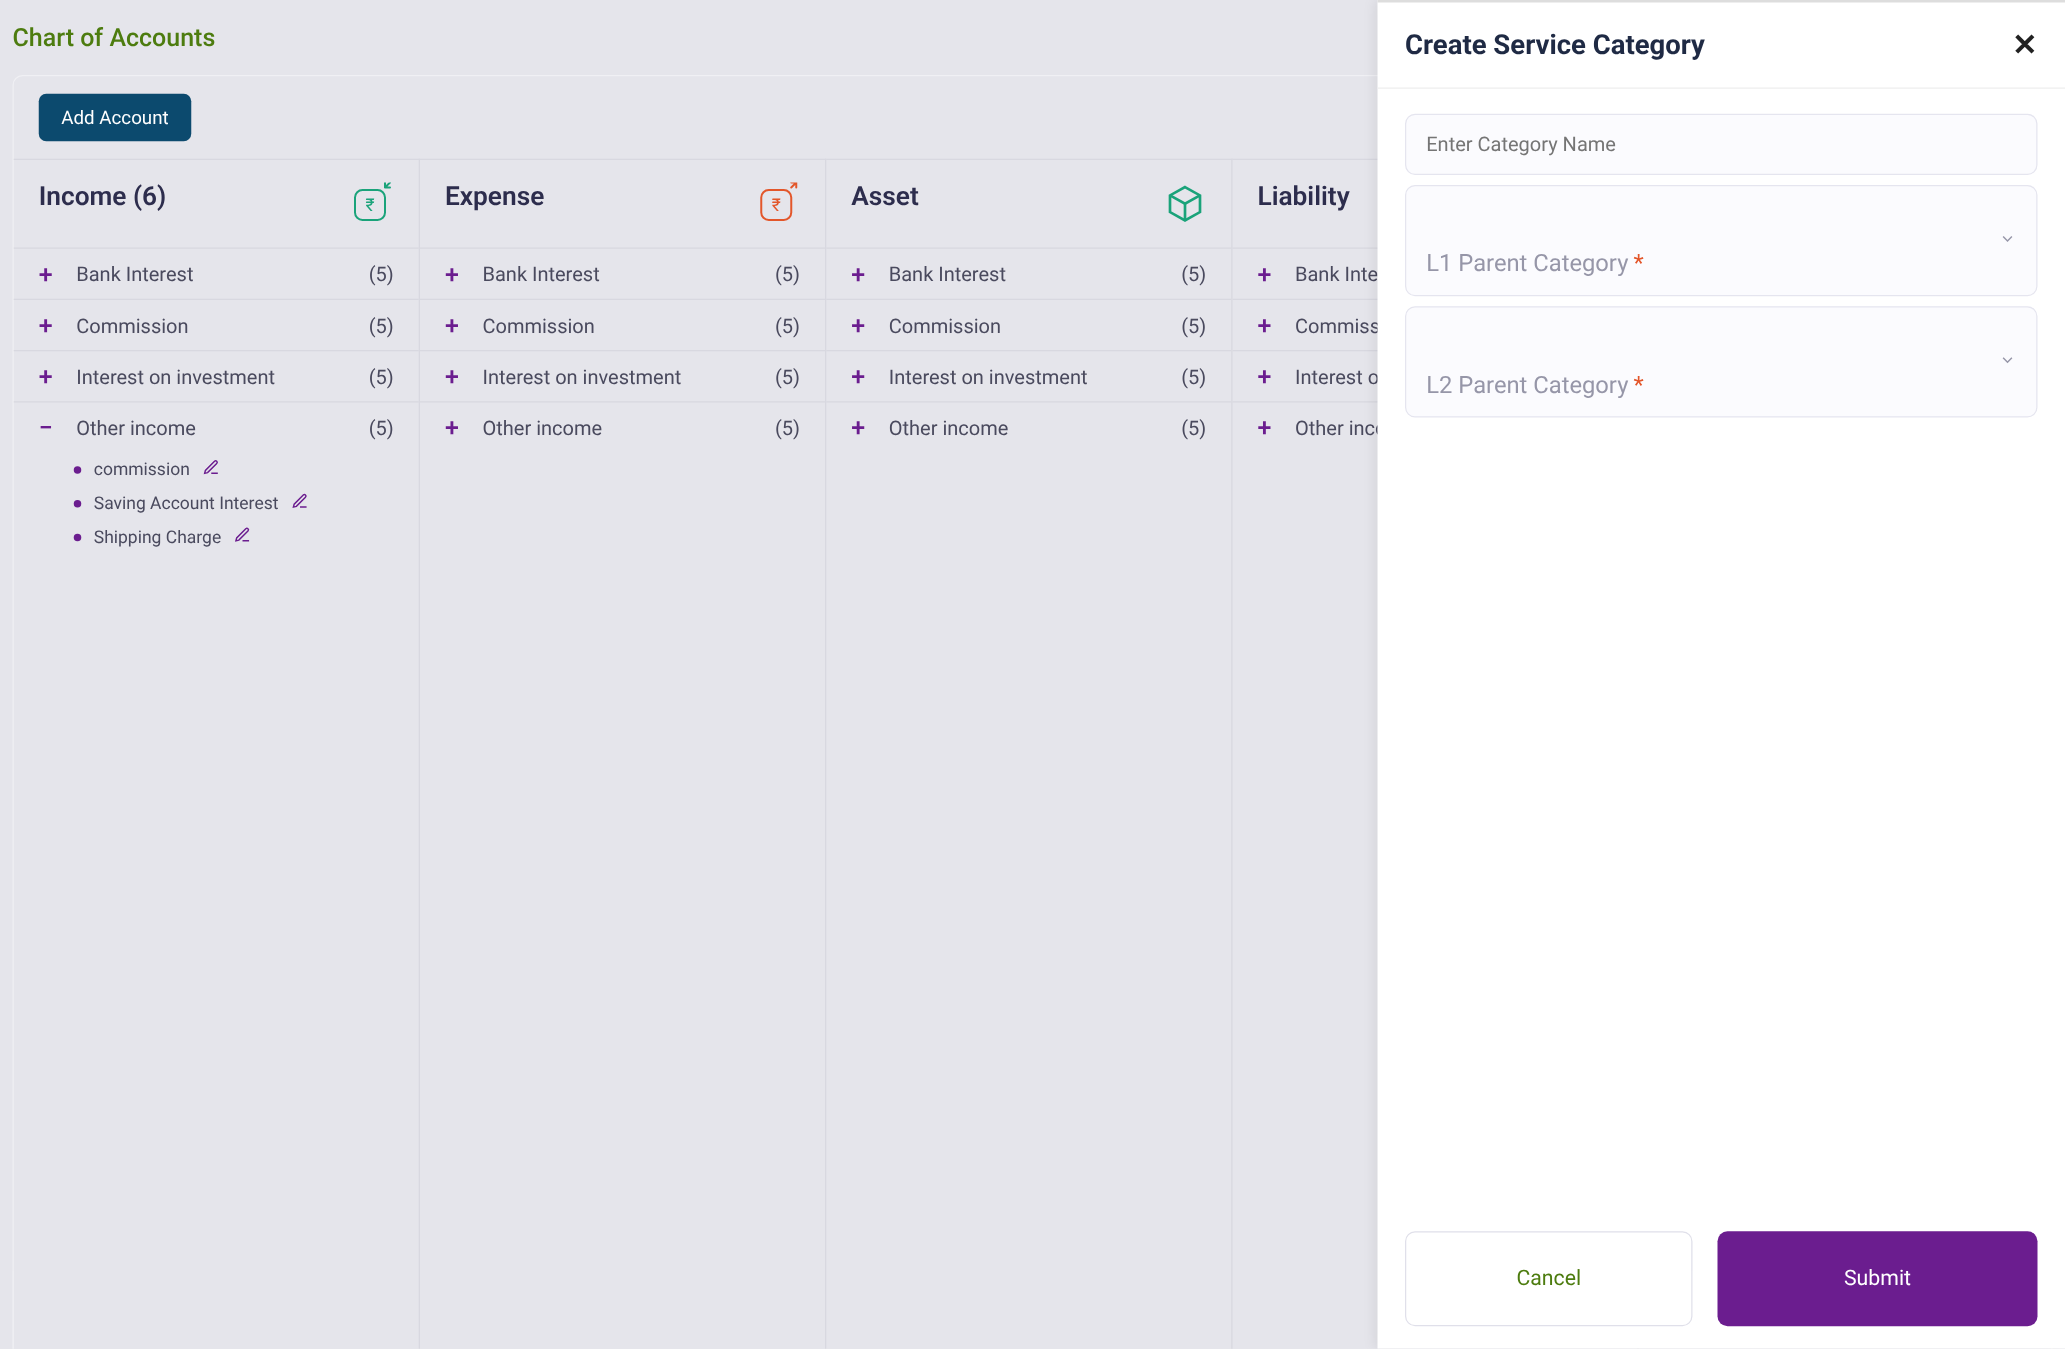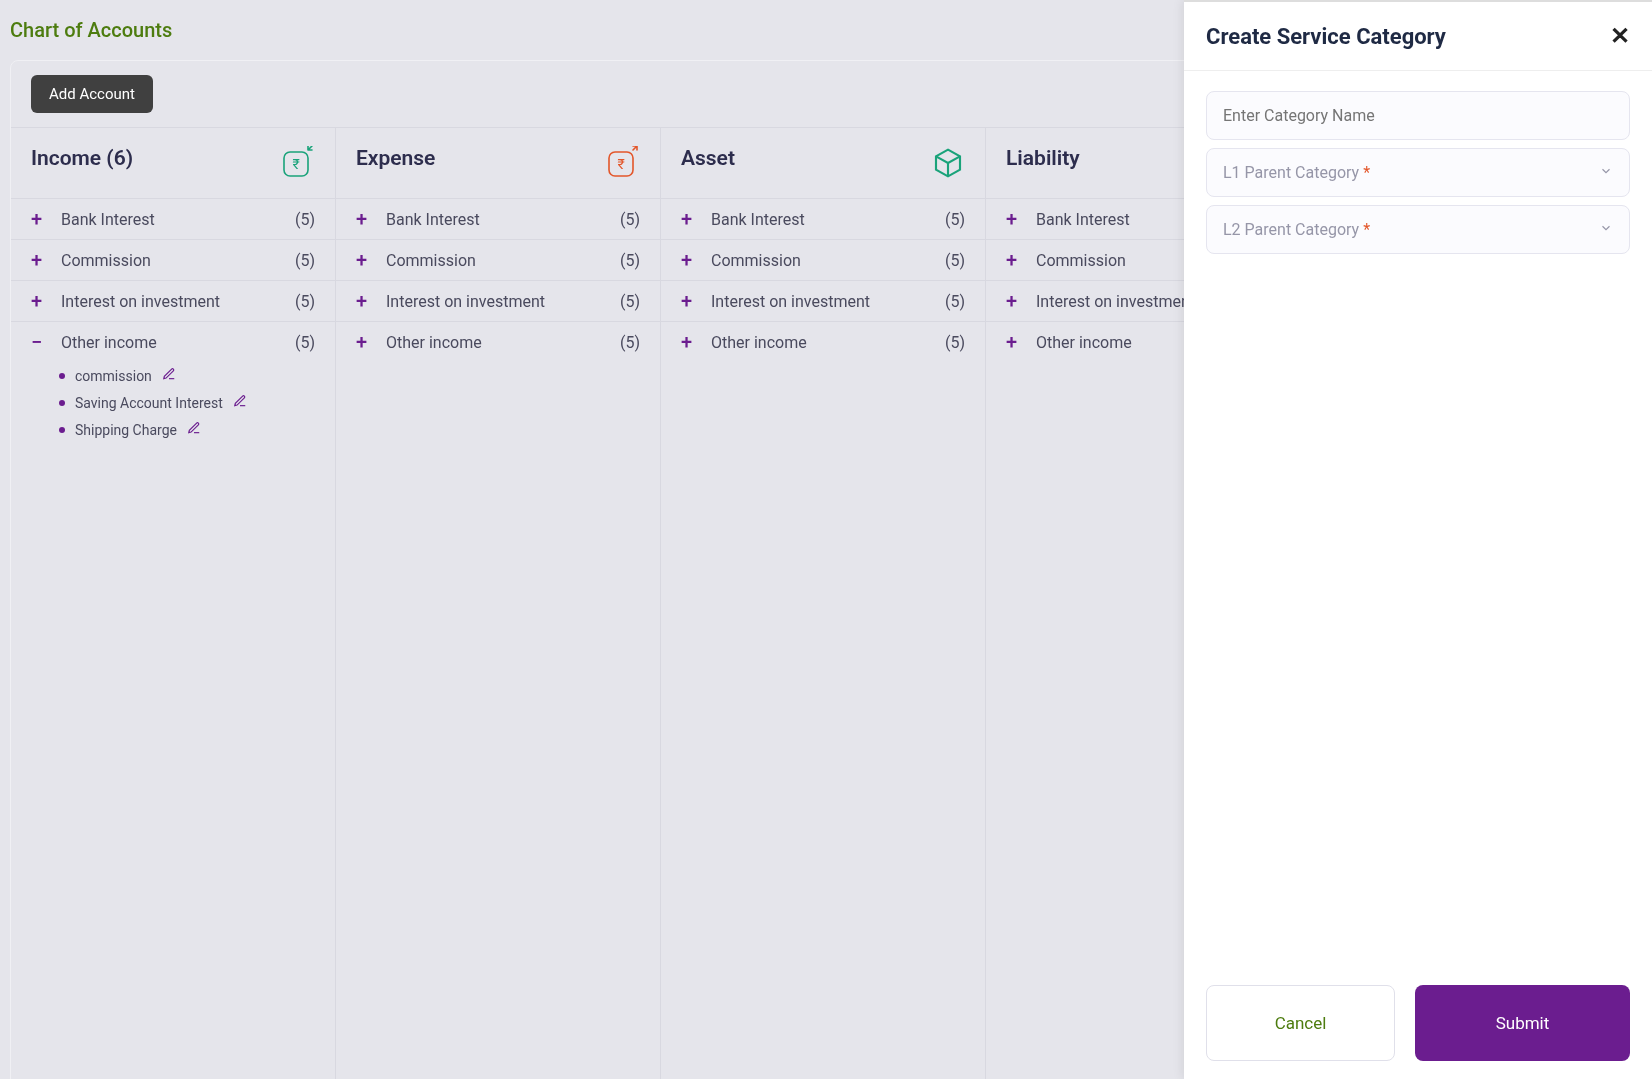--- a/index.html
+++ b/index.html
@@ -3,49 +3,49 @@
 <meta charset="utf-8">
 <style>
 * { box-sizing: border-box; margin: 0; padding: 0; font-family: -apple-system, BlinkMacSystemFont, "Segoe UI", Roboto, sans-serif; }
 body { background: #e5e5eb; color: #333; width: 1652px; height: 1079px; overflow: hidden; position: relative; }
 
 .page-title { font-size: 20px; font-weight: 500; color: #4d7c0f; padding: 18px 10px; }
 
 .panel { background:#e5e5eb; margin: 0 10px 10px 10px; border-radius:8px; border:1px solid #f0f0f4; }
 
 .toolbar { padding: 14px 20px; }
-.btn-primary { background:#404040; color:#fff; border:none; border-radius:6px; padding:10px 18px; font-size:15px; cursor:pointer; }
+.btn-primary { background:#0c4a6e; color:#fff; border:none; border-radius:6px; padding:10px 18px; font-size:15px; cursor:pointer; }
 
 .columns { display:flex; min-height:960px; }
 .col { flex:0 0 325px; border-right:1px solid #d8d8e0; border-top:1px solid #d8d8e0; }
 
 .col-head { display:flex; align-items:flex-start; justify-content:space-between; padding:18px 20px; }
 .col-title { font-size:21px; font-weight:600; color:#2d2d4d; }
 .col-icon { width:34px; height:34px; display:flex; align-items:center; justify-content:center; }
 
 .row { display:flex; align-items:center; padding:10px 20px; border-top:1px solid #d8d8e0; }
 .row .toggle { width:16px; color:#6b1d8f; font-size:20px; line-height:1; font-weight:500; cursor:pointer; }
 .row .label { flex:1; margin-left:14px; font-size:16px; color:#4a4a5e; }
 .row .count { font-size:16px; color:#4a4a5e; }
 
 .sublist { padding:0 0 8px 48px; }
 .subitem { display:flex; align-items:center; gap:10px; padding:4px 0; }
 .subitem .dot { width:6px; height:6px; background:#6b1d8f; border-radius:50%; }
 .subitem .stxt { font-size:14px; color:#4a4a5e; }
 .subitem .edit { color:#6b1d8f; cursor:pointer; }
 
 
-.drawer { position:absolute; top:0; right:0; width:468px; height:100%; background:#fff; box-shadow:-2px 0 10px rgba(0,0,0,.08); display:flex; flex-direction:column; border-top:2px solid #ddd; }
+.drawer { position:absolute; top:0; right:0; width:550px; height:100%; background:#fff; box-shadow:-2px 0 10px rgba(0,0,0,.08); display:flex; flex-direction:column; border-top:2px solid #ddd; }
 .drawer-head { display:flex; align-items:center; justify-content:space-between; padding:20px 22px; border-bottom:1px solid #eee; }
 .drawer-title { font-size:22px; font-weight:700; color:#1f2a44; }
 .close-x { font-size:24px; font-weight:600; cursor:pointer; color:#222; }
 .drawer-body { padding:20px 22px; flex:1; display:flex; flex-direction:column; gap:8px; }
 .field { border:1px solid #e5e5ef; border-radius:8px; padding:14px 16px; background:#fbfbfe; display:flex; align-items:center; }
 .field input { border:none; background:transparent; width:100%; font-size:16px; color:#555; outline:none; }
-.field .ph { color:#9696a8; font-size:16px; flex:1; }
+.field .ph { color:#9696a8; font-size:19px; flex:1;margin-top:36px; }
 .field .req { color:#e3562a; margin-left:4px; }
 .field .chev { color:#9696a8; }
 .drawer-foot { display:flex; gap:20px; padding:18px 22px; }
 .btn-cancel { flex:1; background:#fff; border:1px solid #e0e0ea; color:#4d7c0f; border-radius:8px; padding:14px; font-size:17px; cursor:pointer; }
 .btn-submit { flex:1; background:#6b1d8f; border:none; color:#fff; border-radius:8px; padding:28px; font-size:17px; cursor:pointer; }
 </style>
 </head>
 <body>
 
 <div class="page-title">Chart of Accounts</div>

